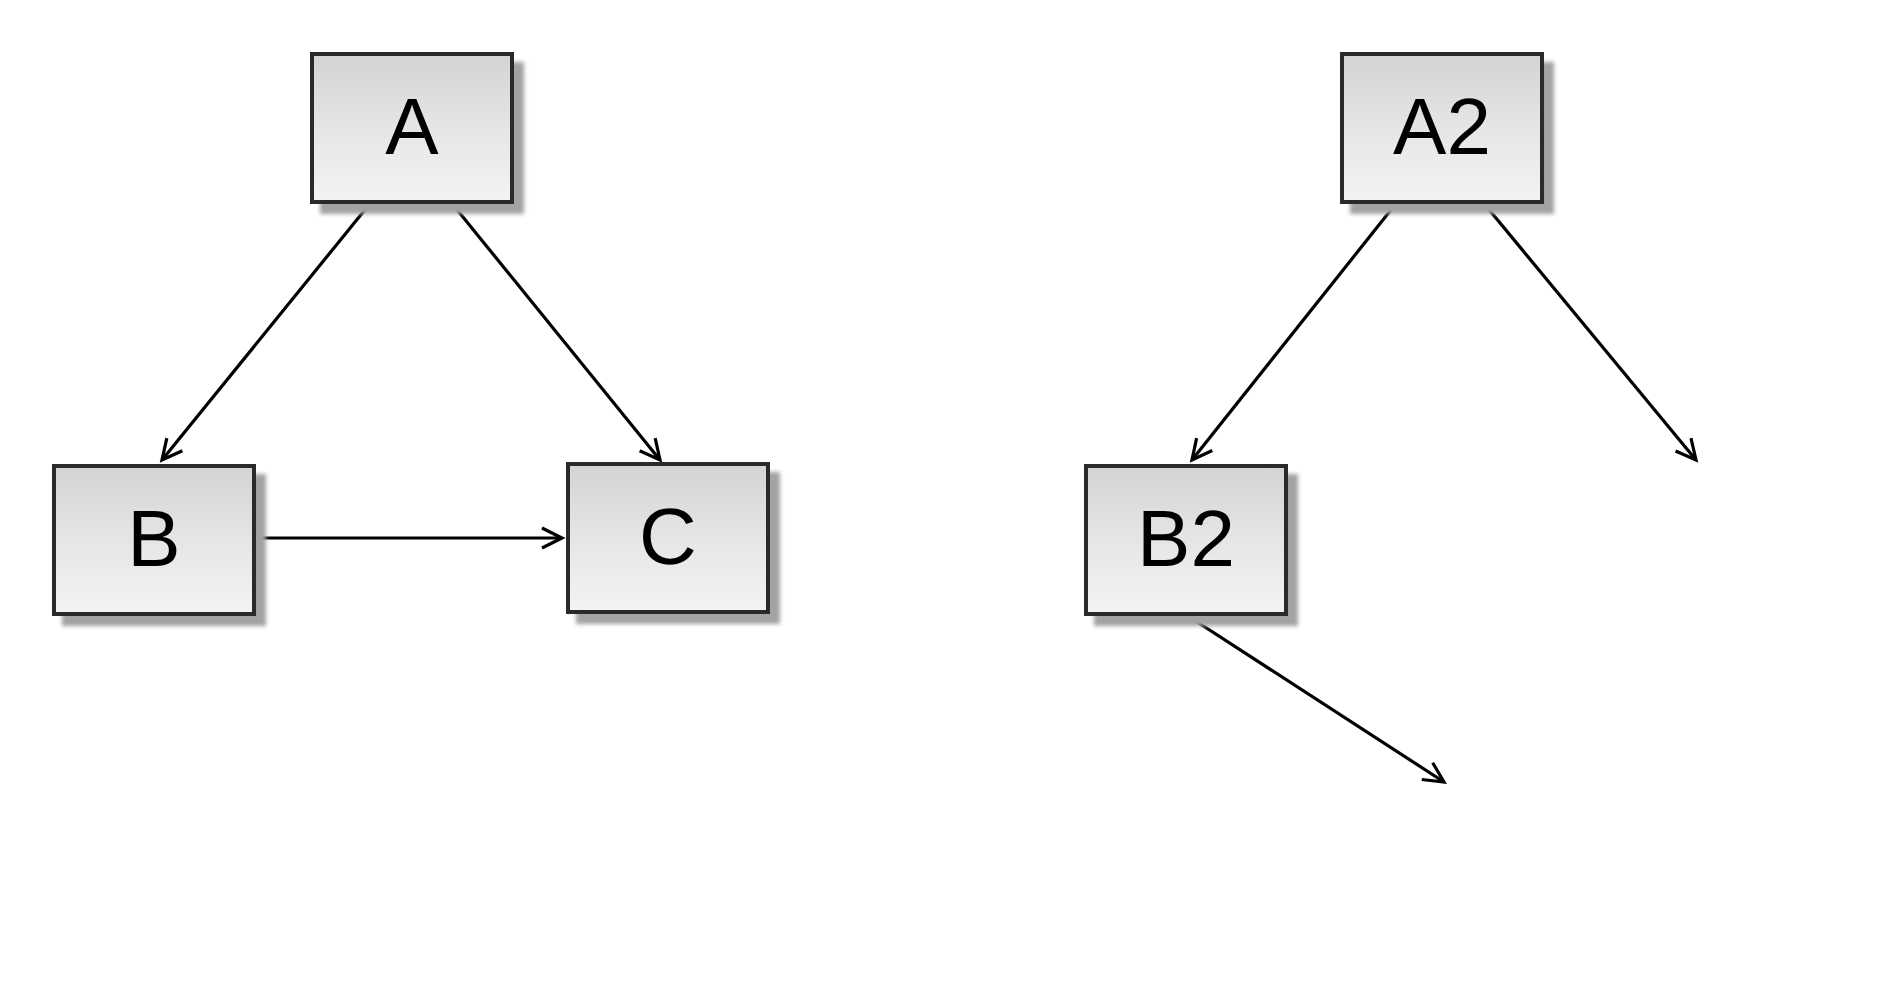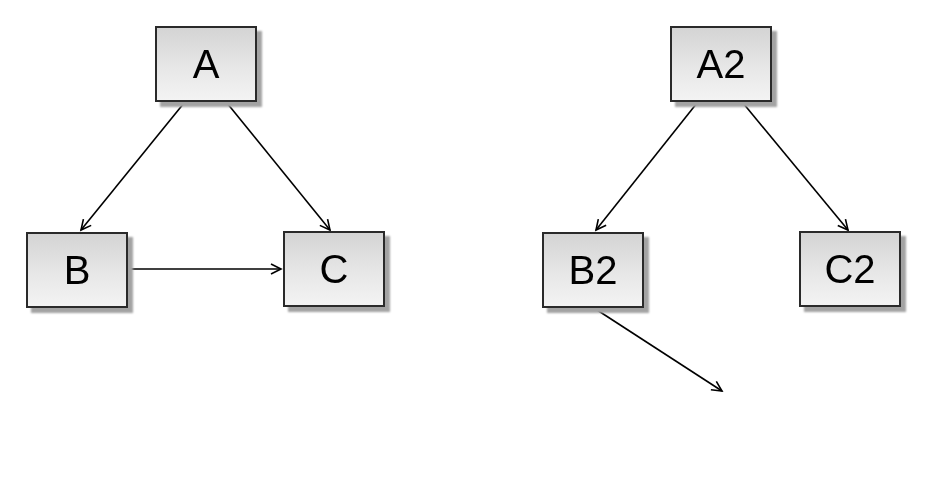--- a/index.html
+++ b/index.html
@@ -76,17 +76,14 @@
   <div class="node" style="left:283px; top:231px;">
     <span class="node-label">C</span>
   </div>
 
   <div class="node" style="left:670px; top:26px;">
     <span class="node-label">A2</span>
   </div>
   <div class="node" style="left:542px; top:232px;">
     <span class="node-label">B2</span>
   </div>
-  <div class="node" style="left:799px; top:231px;">
-    <span class="node-label">C2</span>
-  </div>
 
 </div>
 
 </body></html>

